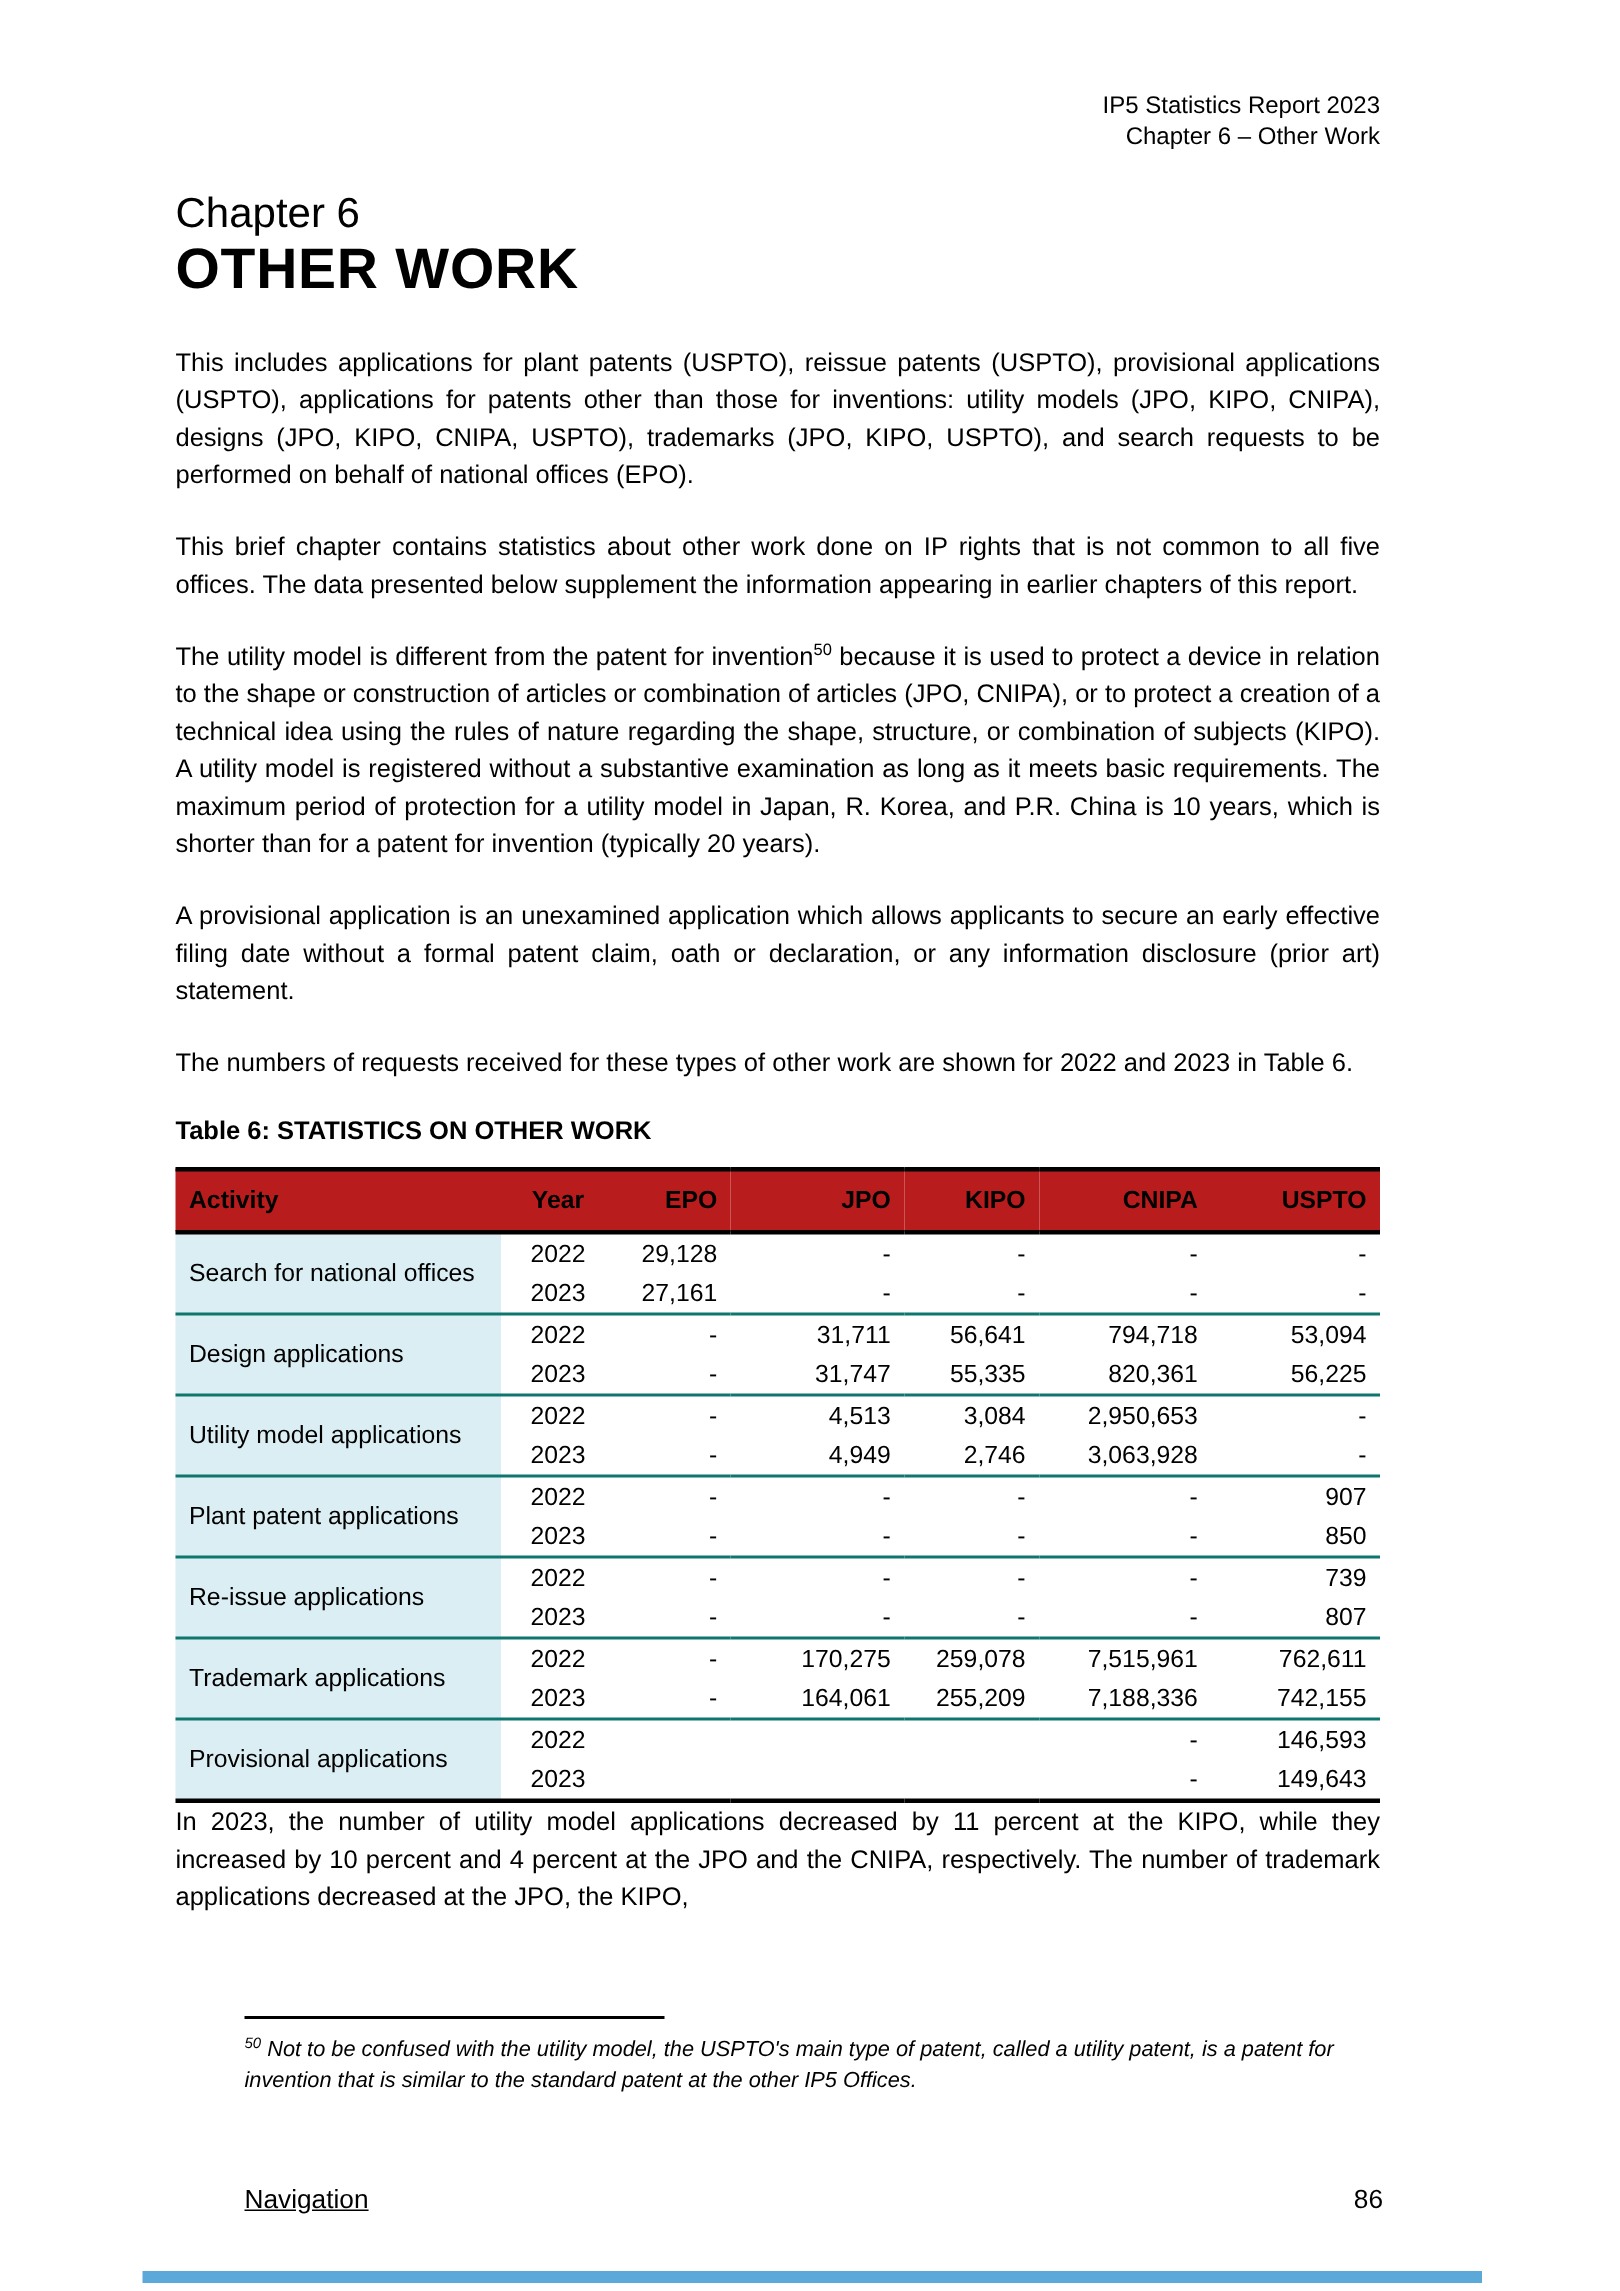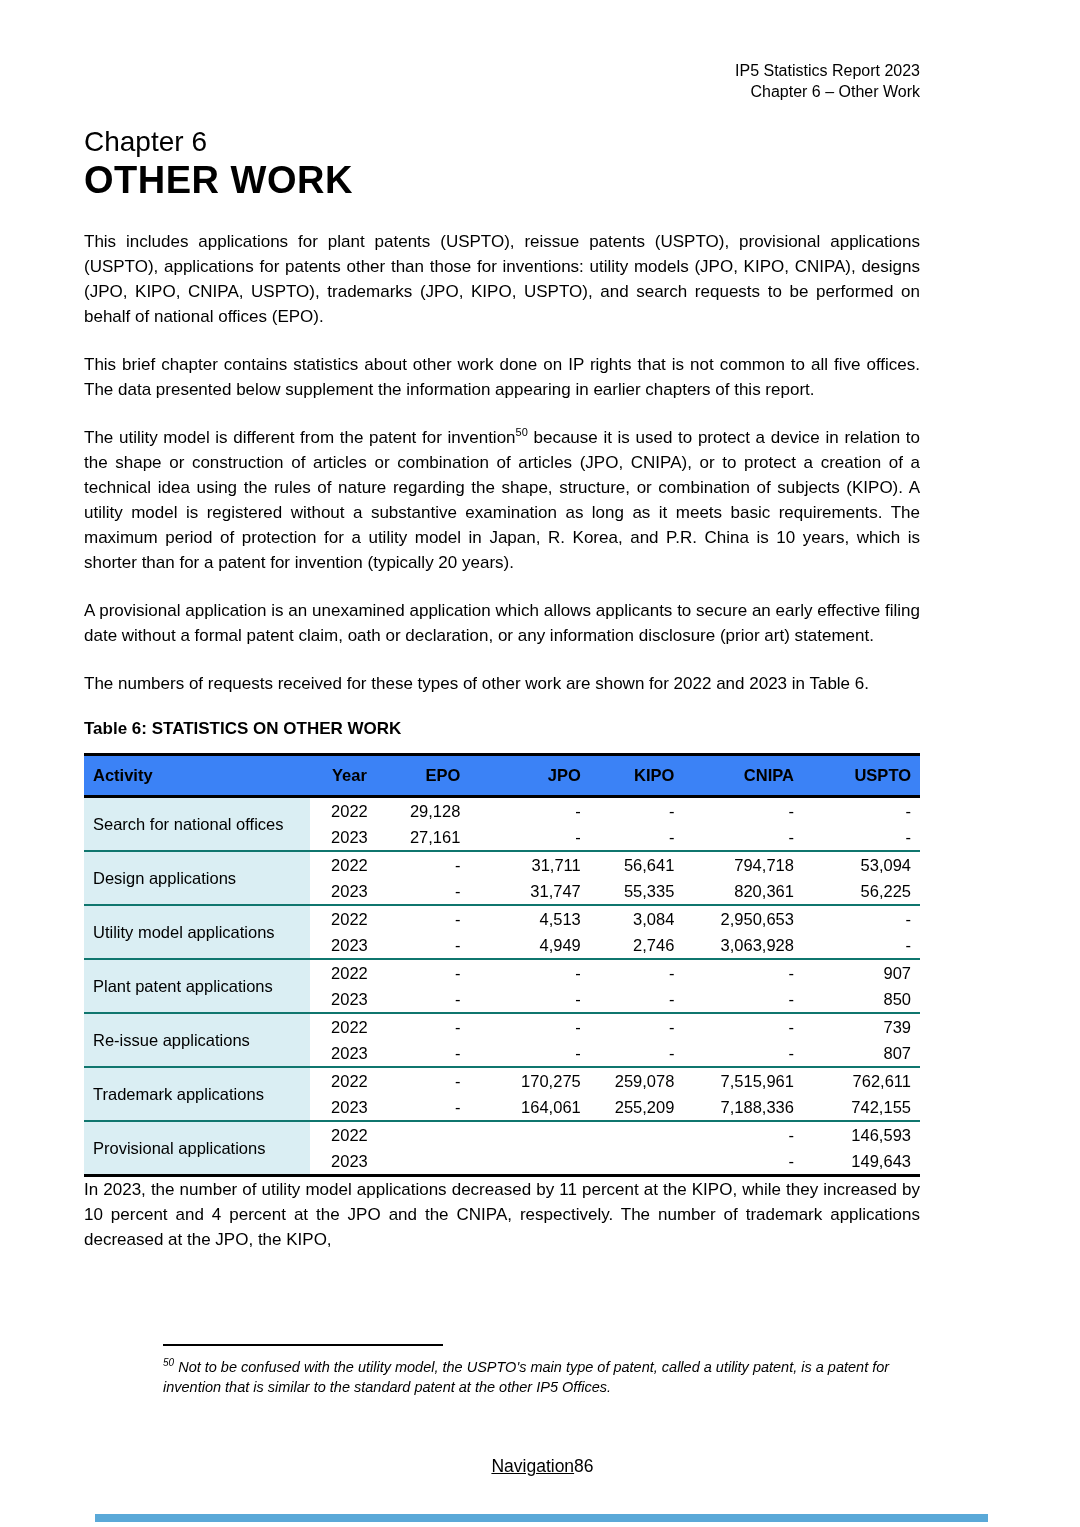--- a/index.html
+++ b/index.html
@@ -5,21 +5,21 @@
   html, body { margin: 0; padding: 0; background: #ffffff; }
   .page {
     position: relative;
     width: 1080px;
     height: 1527px;
     margin: 0 auto;
     background: #ffffff;
     color: #000000;
     font-family: "Liberation Sans", sans-serif;
     box-sizing: border-box;
-    padding: 60px 160px 0 84px;
+    padding: 60px 160px 0 117px;
     overflow: hidden;
   }
   .page-header {
     text-align: right;
     font-size: 16px;
     line-height: 21px;
     margin-bottom: 24px;
   }
   .chapter {
     font-size: 28px;
@@ -54,21 +54,21 @@
     border-collapse: collapse;
     border-top: 3px solid #000;
     border-bottom: 3px solid #000;
     font-size: 16.5px;
   }
   table.t6 th, table.t6 td {
     padding: 4px 9px 3px 9px;
     vertical-align: middle;
   }
   table.t6 thead th {
-    background: #3b82f6;
+    background: #b91c1c;
     border-bottom: 3px solid #000;
     font-weight: bold;
     text-align: right;
     padding-top: 10px;
     padding-bottom: 10px;
   }
   table.t6 thead th.col-activity { text-align: left; }
   table.t6 thead th.col-year { text-align: center; }
   table.t6 td.activity {
     background: #daeef3;
@@ -96,21 +96,21 @@
     line-height: 20px;
     margin: 0;
   }
   .fn-text sup { font-size: 10px; }
   .footer {
     position: absolute;
     left: 163px;
     right: 158px;
     top: 1456px;
     display: flex;
-    justify-content: center;
+    justify-content: space-between;
     align-items: baseline;
     font-size: 17.5px;
   }
   .nav-link { color: #000; text-decoration: underline; cursor: pointer; }
   .bottom-bar {
     position: absolute;
     left: 95px;
     top: 1514px;
     width: 893px;
     height: 8px;

